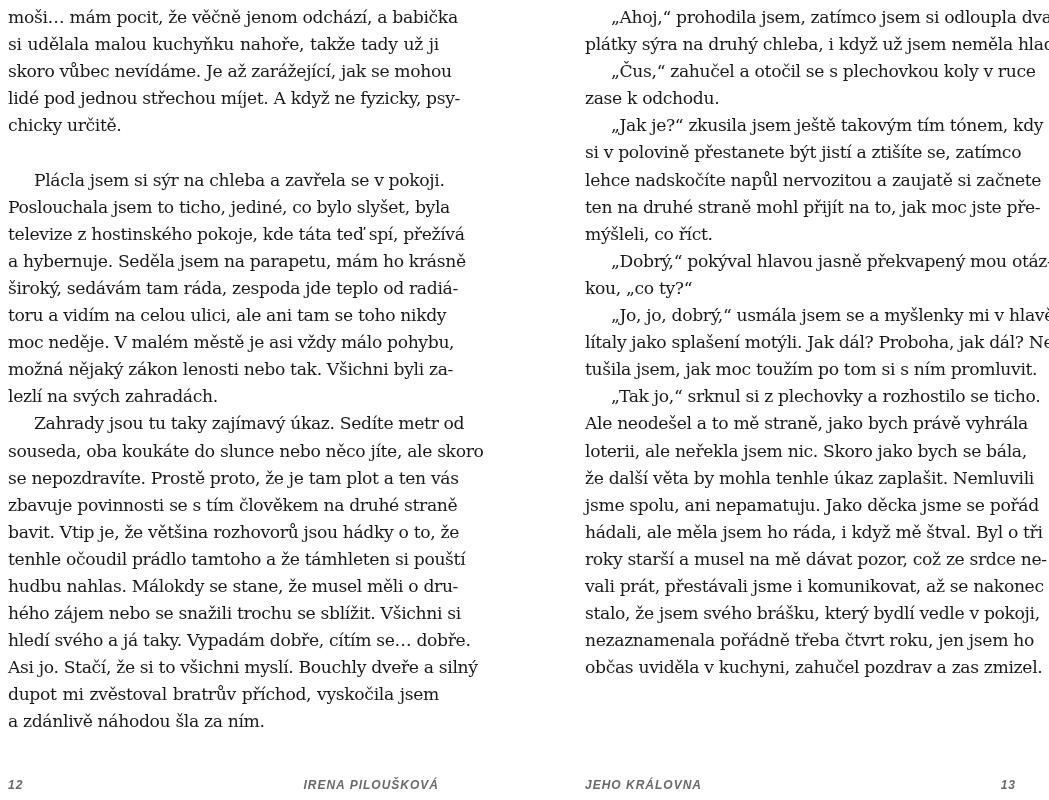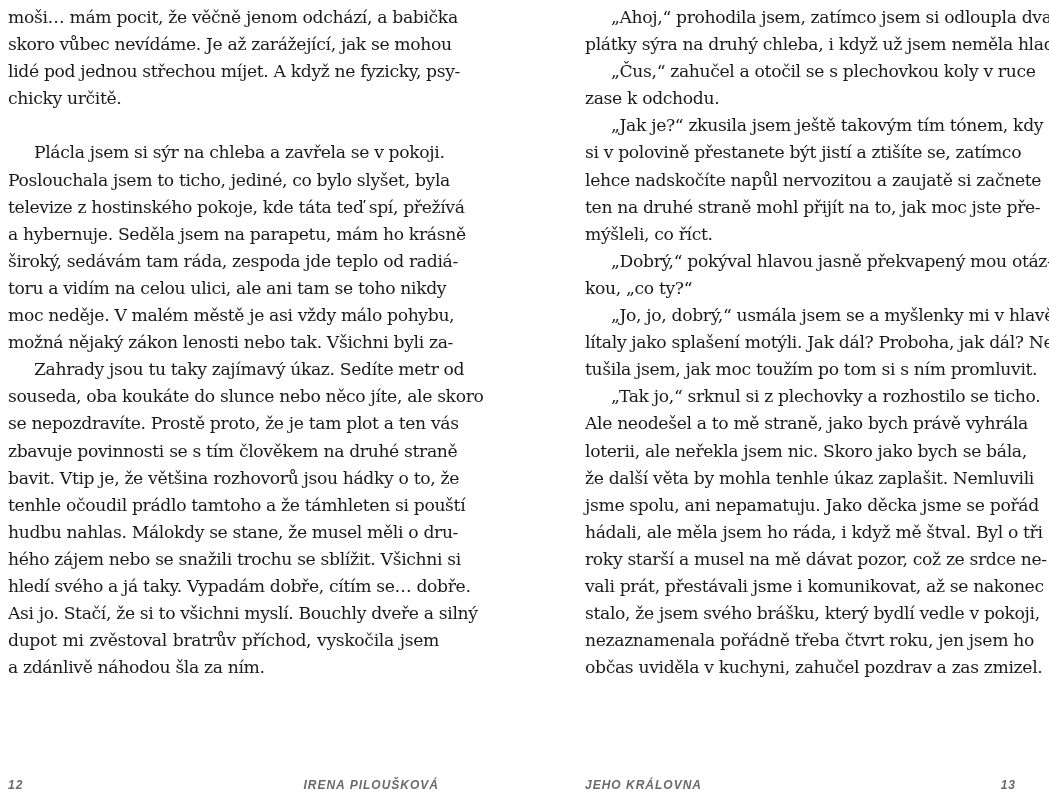--- a/index.html
+++ b/index.html
@@ -14,33 +14,35 @@
   .gap { display:block; height:27.1px; }
   .footer { position:absolute; top:778px; font-family:"Liberation Sans", sans-serif; font-style:italic; font-weight:bold; font-size:12px; letter-spacing:1px; color:#6a6a6a; text-transform:uppercase; }
 </style>
 </head>
 <body>
 
 <div class="page left">
   <div class="text">
 
     <span class="line">moši… mám pocit, že věčně jenom odchází, a babička</span>
+    <span class="line">si udělala malou kuchyňku nahoře, takže tady už ji</span>
     <span class="line">skoro vůbec nevídáme. Je až zarážející, jak se mohou</span>
     <span class="line">lidé pod jednou střechou míjet. A když ne fyzicky, psy-</span>
     <span class="line last">chicky určitě.</span>
     <span class="gap"></span>
 
     <span class="line indent">Plácla jsem si sýr na chleba a zavřela se v pokoji.</span>
     <span class="line">Poslouchala jsem to ticho, jediné, co bylo slyšet, byla</span>
     <span class="line">televize z hostinského pokoje, kde táta teď spí, přežívá</span>
     <span class="line">a hybernuje. Seděla jsem na parapetu, mám ho krásně</span>
     <span class="line">široký, sedávám tam ráda, zespoda jde teplo od radiá-</span>
     <span class="line">toru a vidím na celou ulici, ale ani tam se toho nikdy</span>
     <span class="line">moc neděje. V malém městě je asi vždy málo pohybu,</span>
     <span class="line">možná nějaký zákon lenosti nebo tak. Všichni byli za-</span>
+    <span class="line last">lezlí na svých zahradách.</span>
 
     <span class="line indent">Zahrady jsou tu taky zajímavý úkaz. Sedíte metr od</span>
     <span class="line">souseda, oba koukáte do slunce nebo něco jíte, ale skoro</span>
     <span class="line">se nepozdravíte. Prostě proto, že je tam plot a ten vás</span>
     <span class="line">zbavuje povinnosti se s tím člověkem na druhé straně</span>
     <span class="line">bavit. Vtip je, že většina rozhovorů jsou hádky o to, že</span>
     <span class="line">tenhle očoudil prádlo tamtoho a že támhleten si pouští</span>
     <span class="line">hudbu nahlas. Málokdy se stane, že musel měli o dru-</span>
     <span class="line">hého zájem nebo se snažili trochu se sblížit. Všichni si</span>
     <span class="line">hledí svého a já taky. Vypadám dobře, cítím se… dobře.</span>

